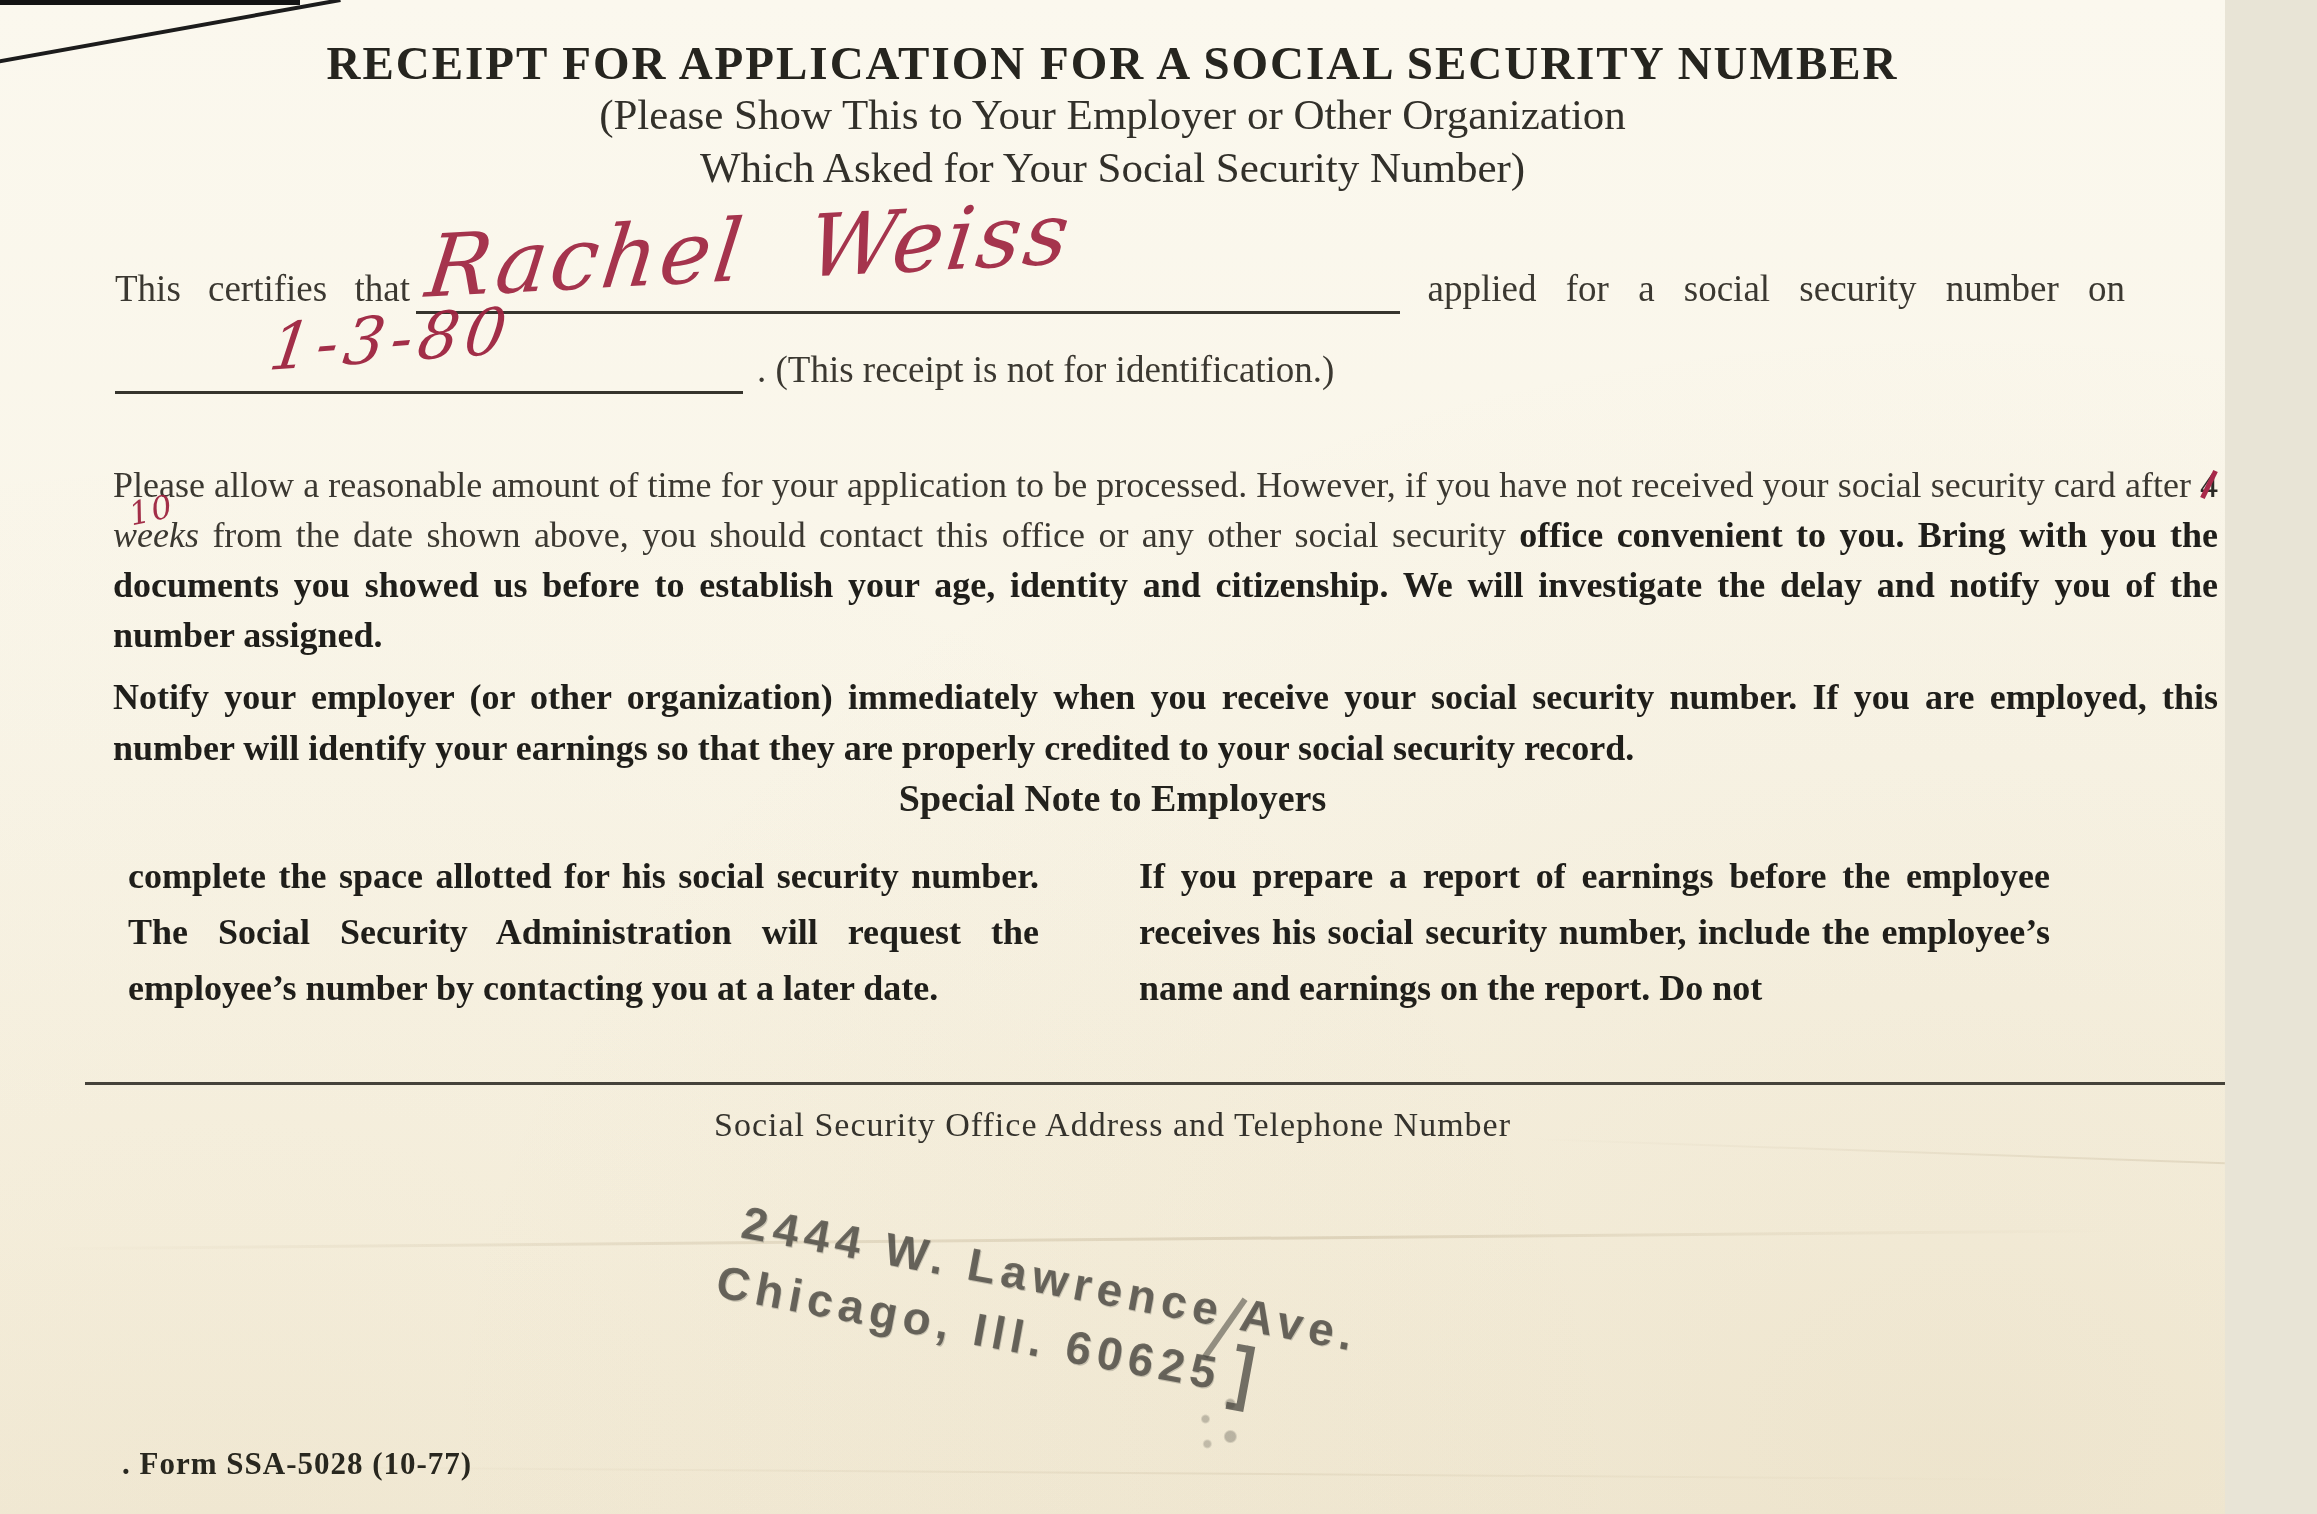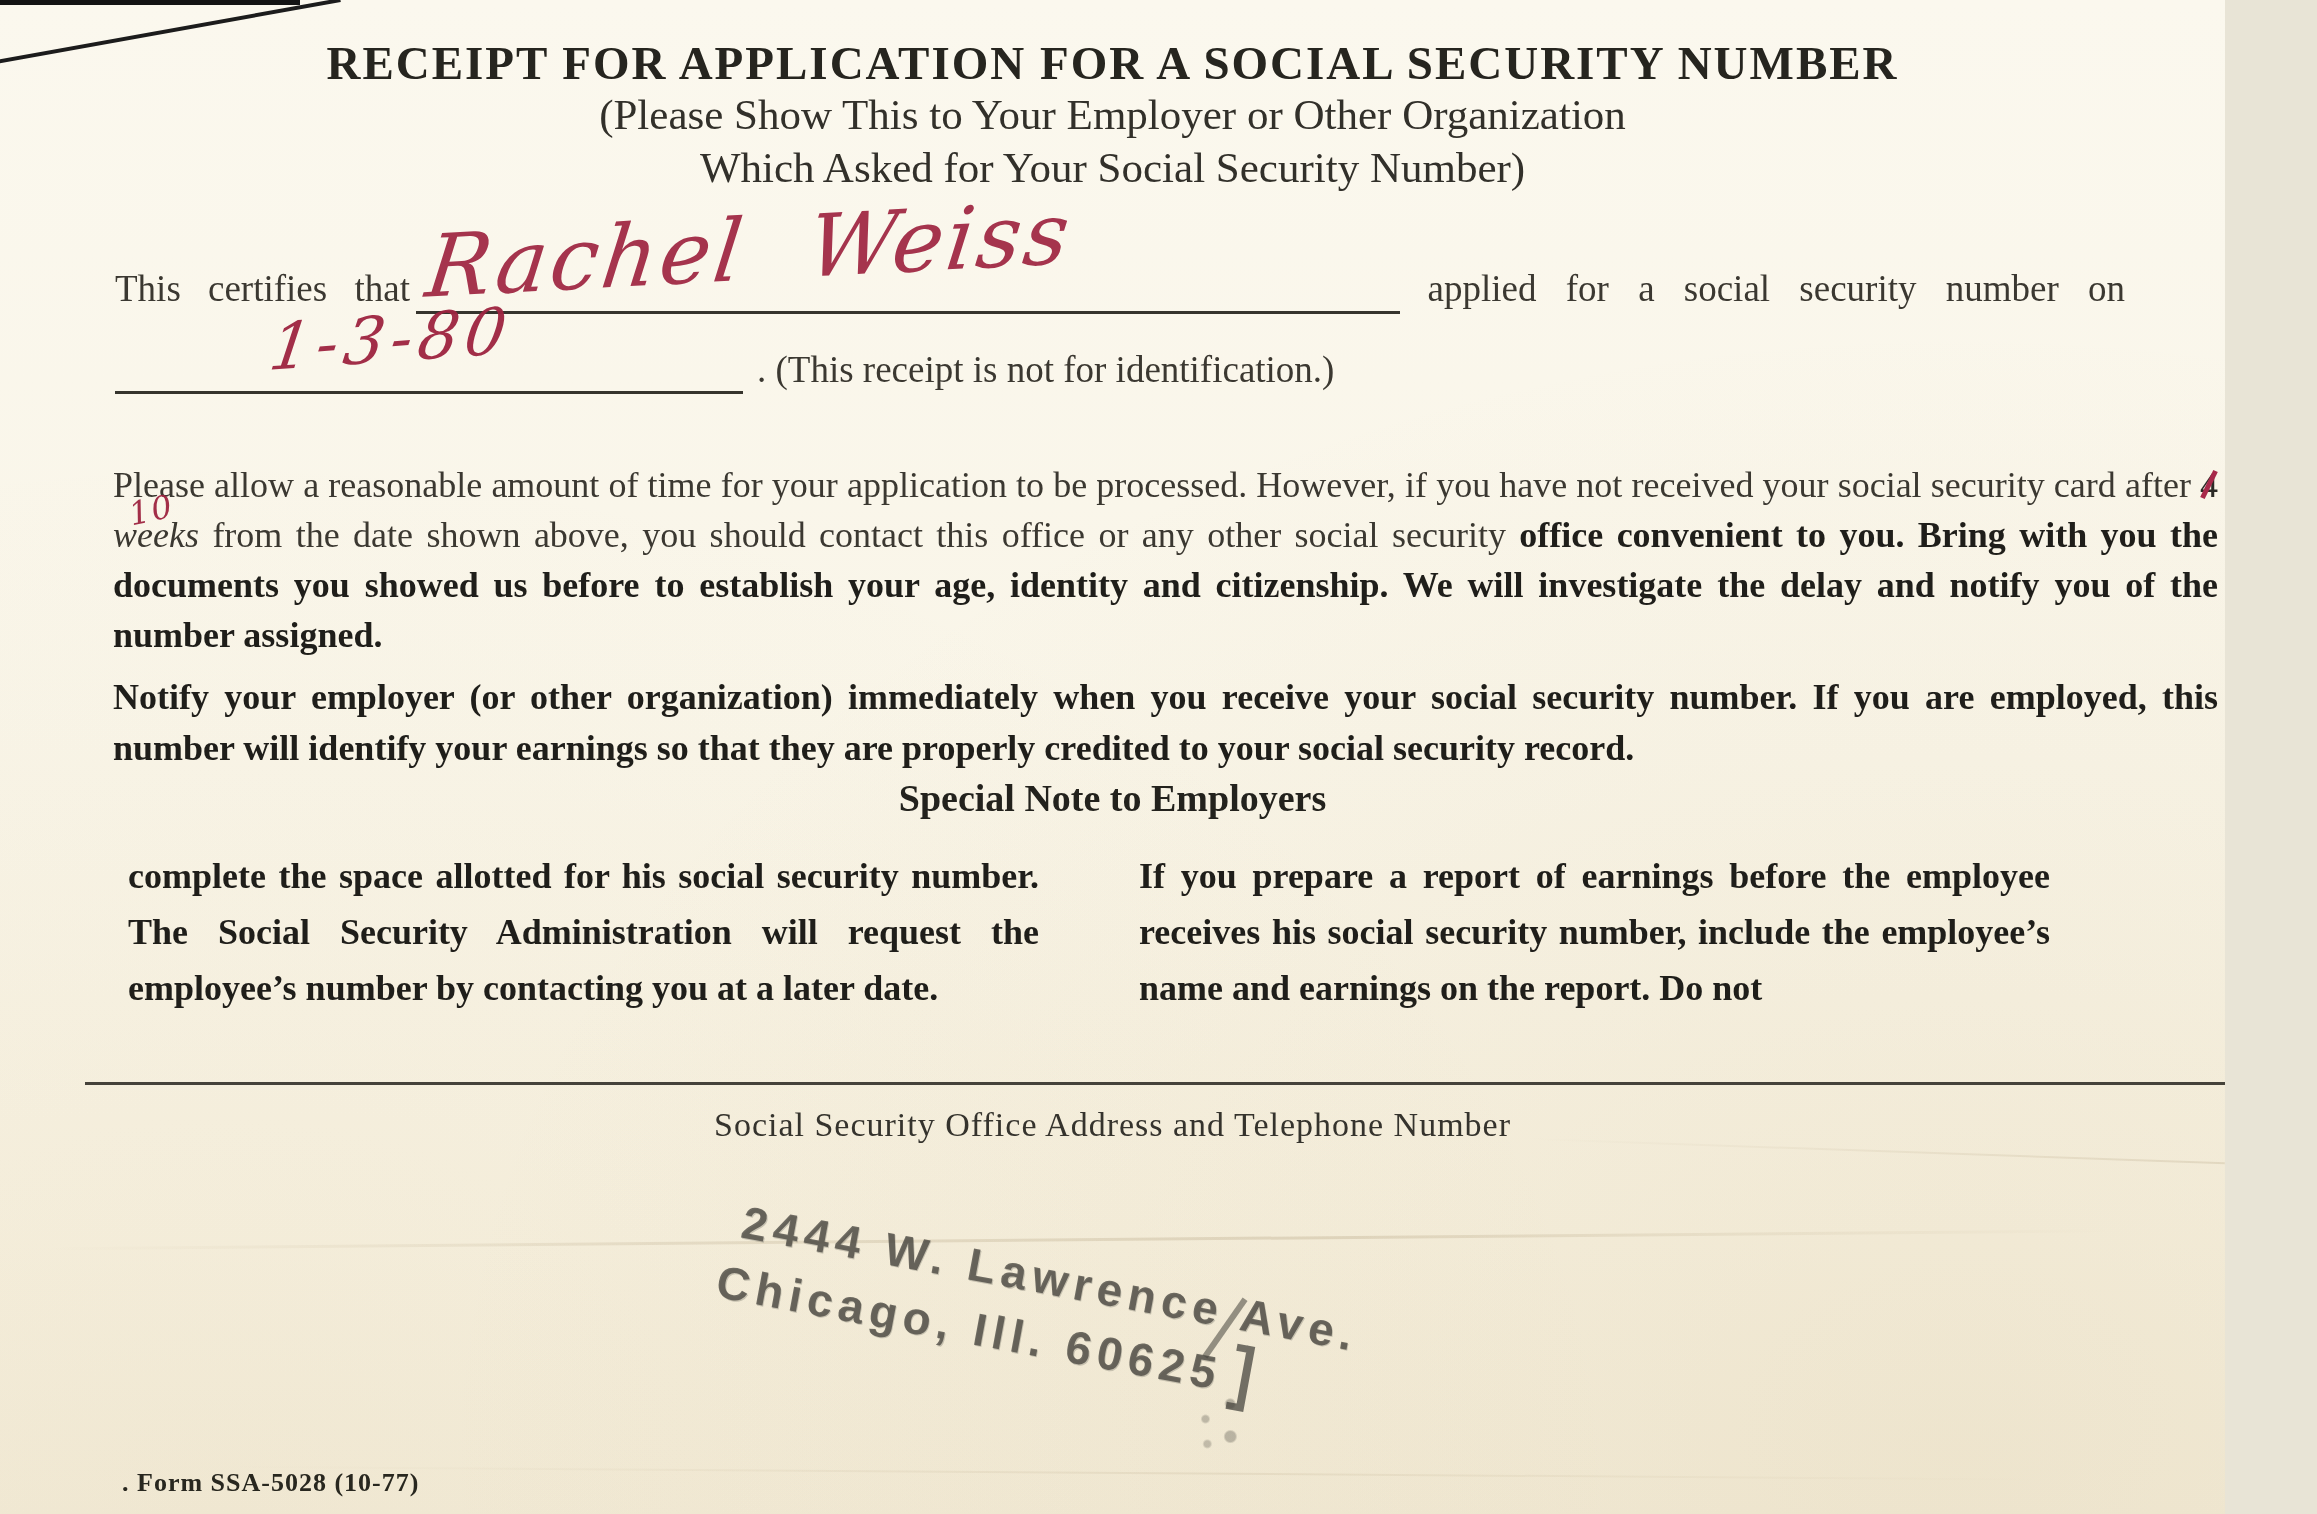--- a/index.html
+++ b/index.html
@@ -143,21 +143,21 @@
     background:
       radial-gradient(circle at 60% 30%, rgba(70,68,60,0.35) 0 4px, transparent 6px),
       radial-gradient(circle at 30% 55%, rgba(70,68,60,0.30) 0 3px, transparent 5px),
       radial-gradient(circle at 70% 70%, rgba(70,68,60,0.32) 0 5px, transparent 7px),
       radial-gradient(circle at 40% 85%, rgba(70,68,60,0.28) 0 3px, transparent 5px);
     transform:rotate(12deg);
   }
 
   .form-number {
     position:absolute; left:122px; top:1446px;
-    font-size:26px; font-weight:700; color:#28271f; letter-spacing:1px;margin-top:22px;
+    font-size:31px; font-weight:700; color:#28271f; letter-spacing:1px;
   }
 </style>
 </head>
 <body>
 
 <div class="page">
 
   <div class="corner-strip"></div>
   <div class="corner-diagonal"></div>
   <div class="crease c1"></div>

